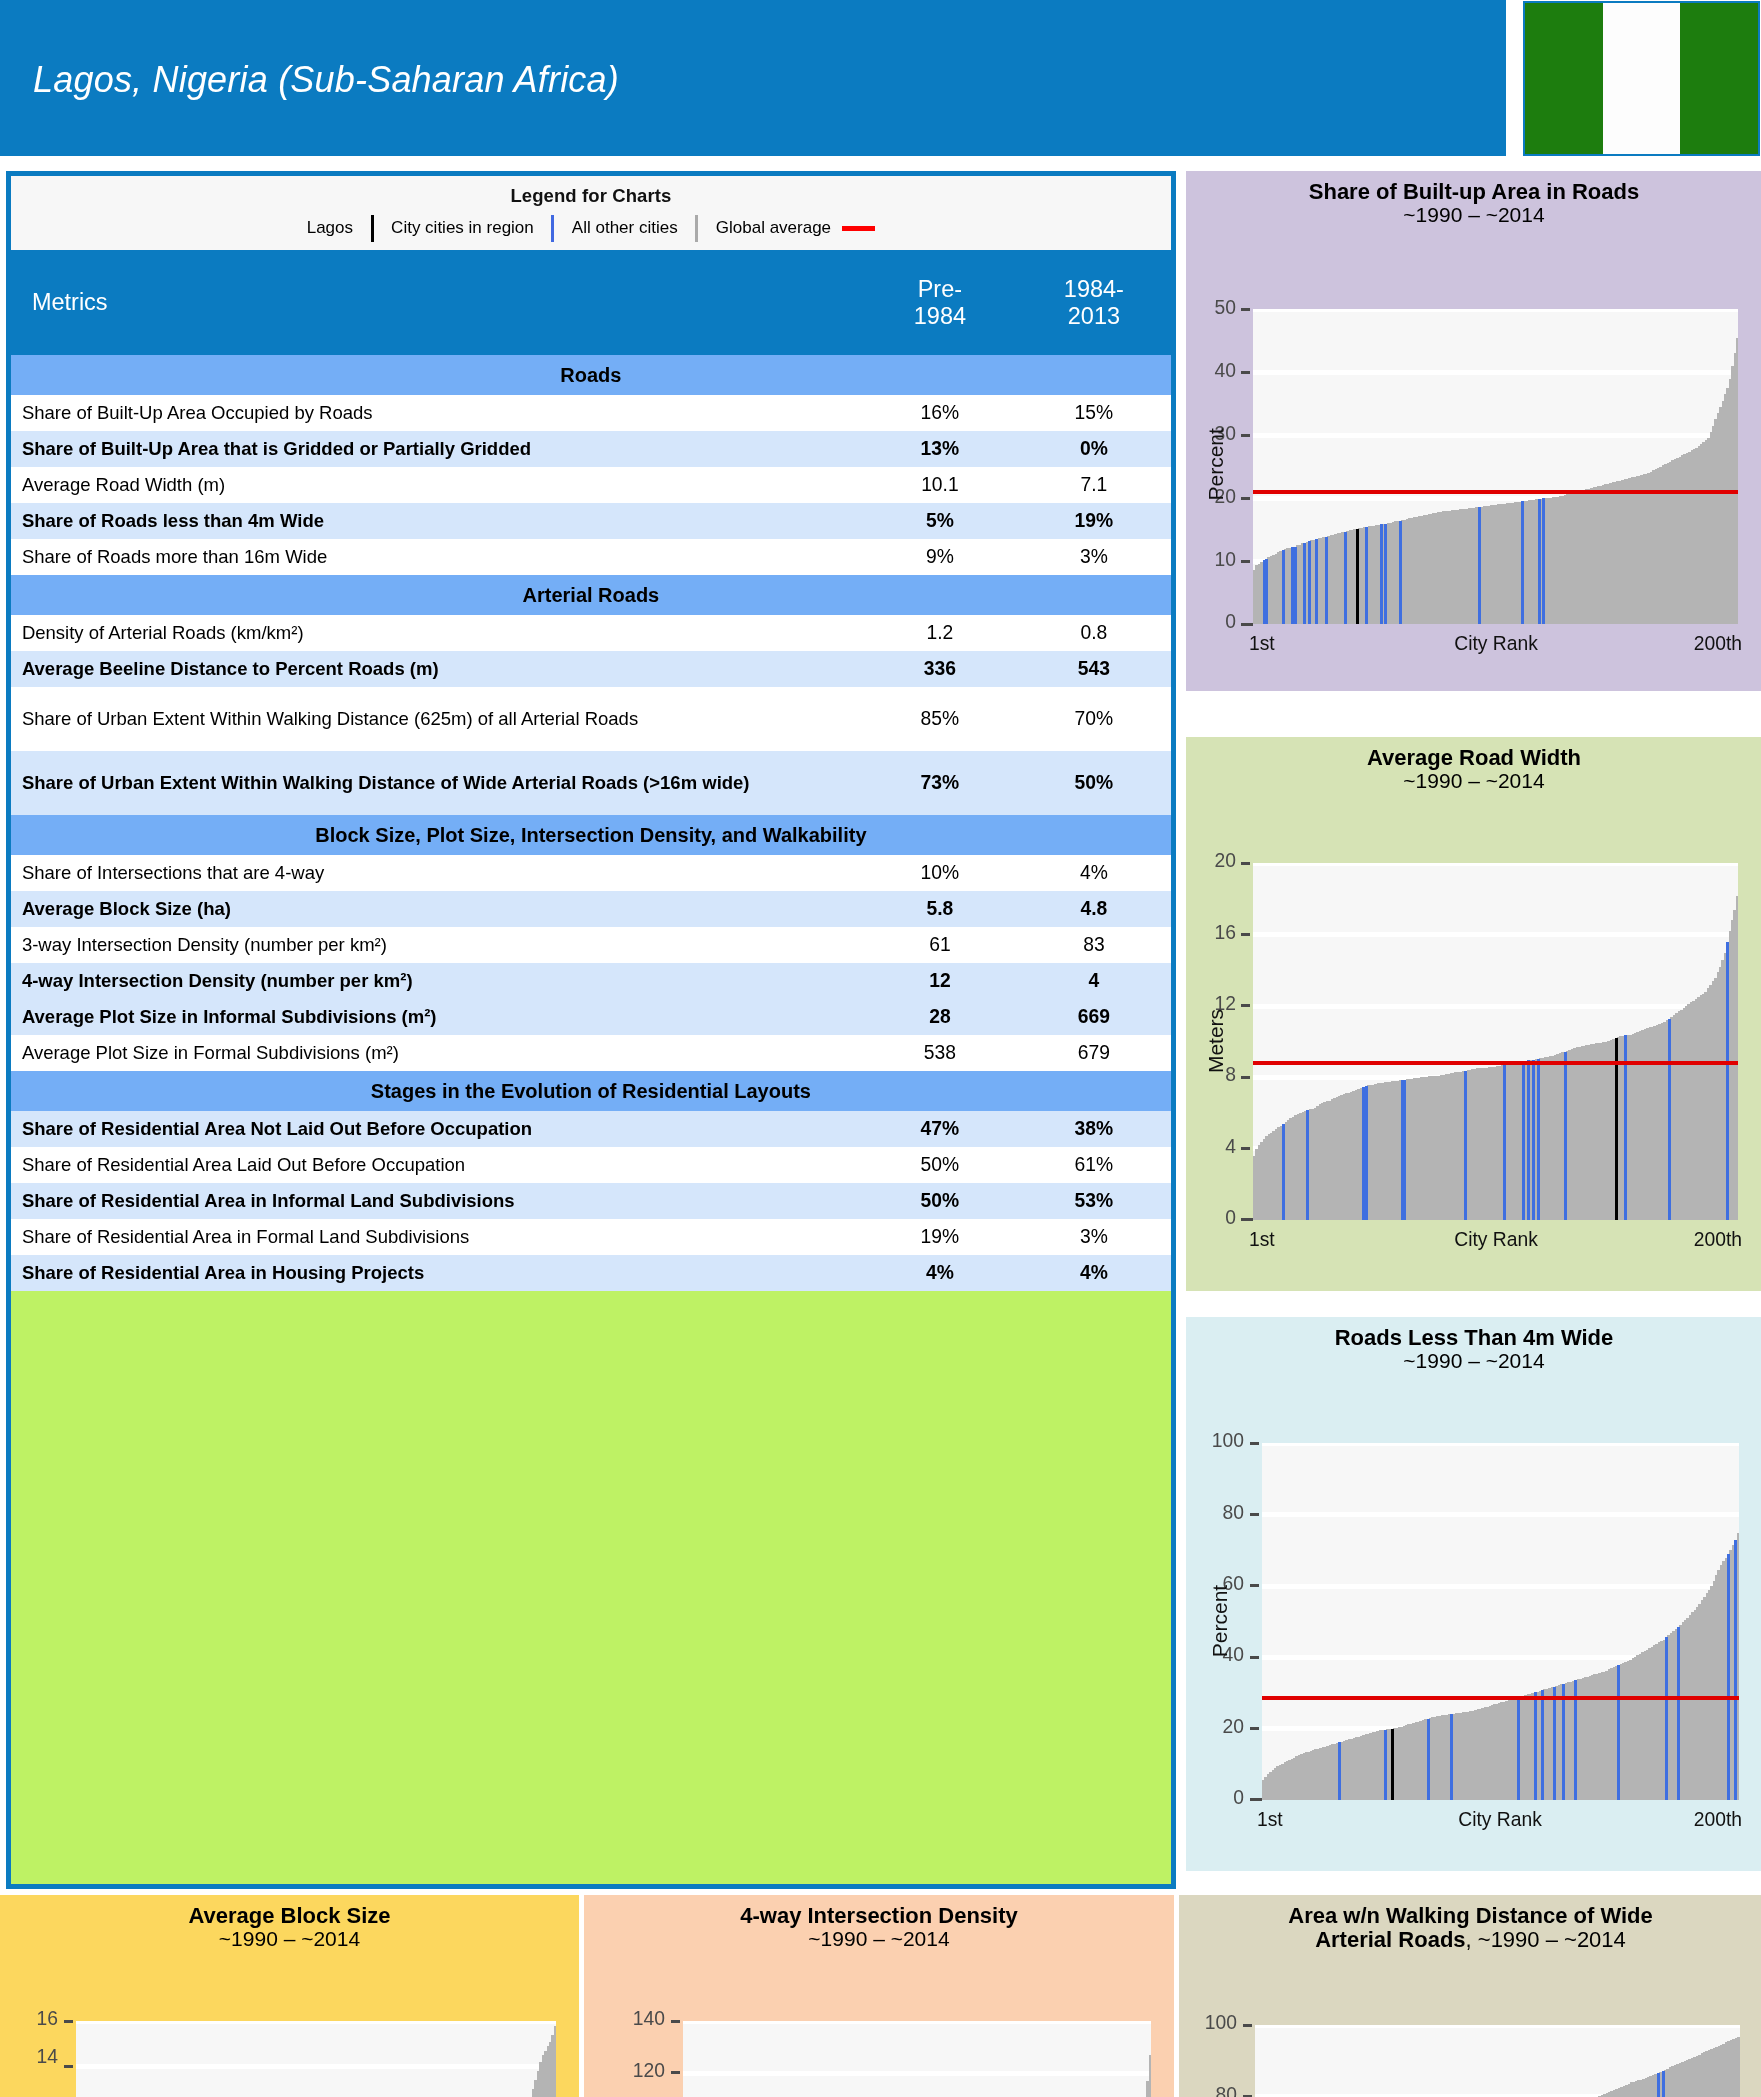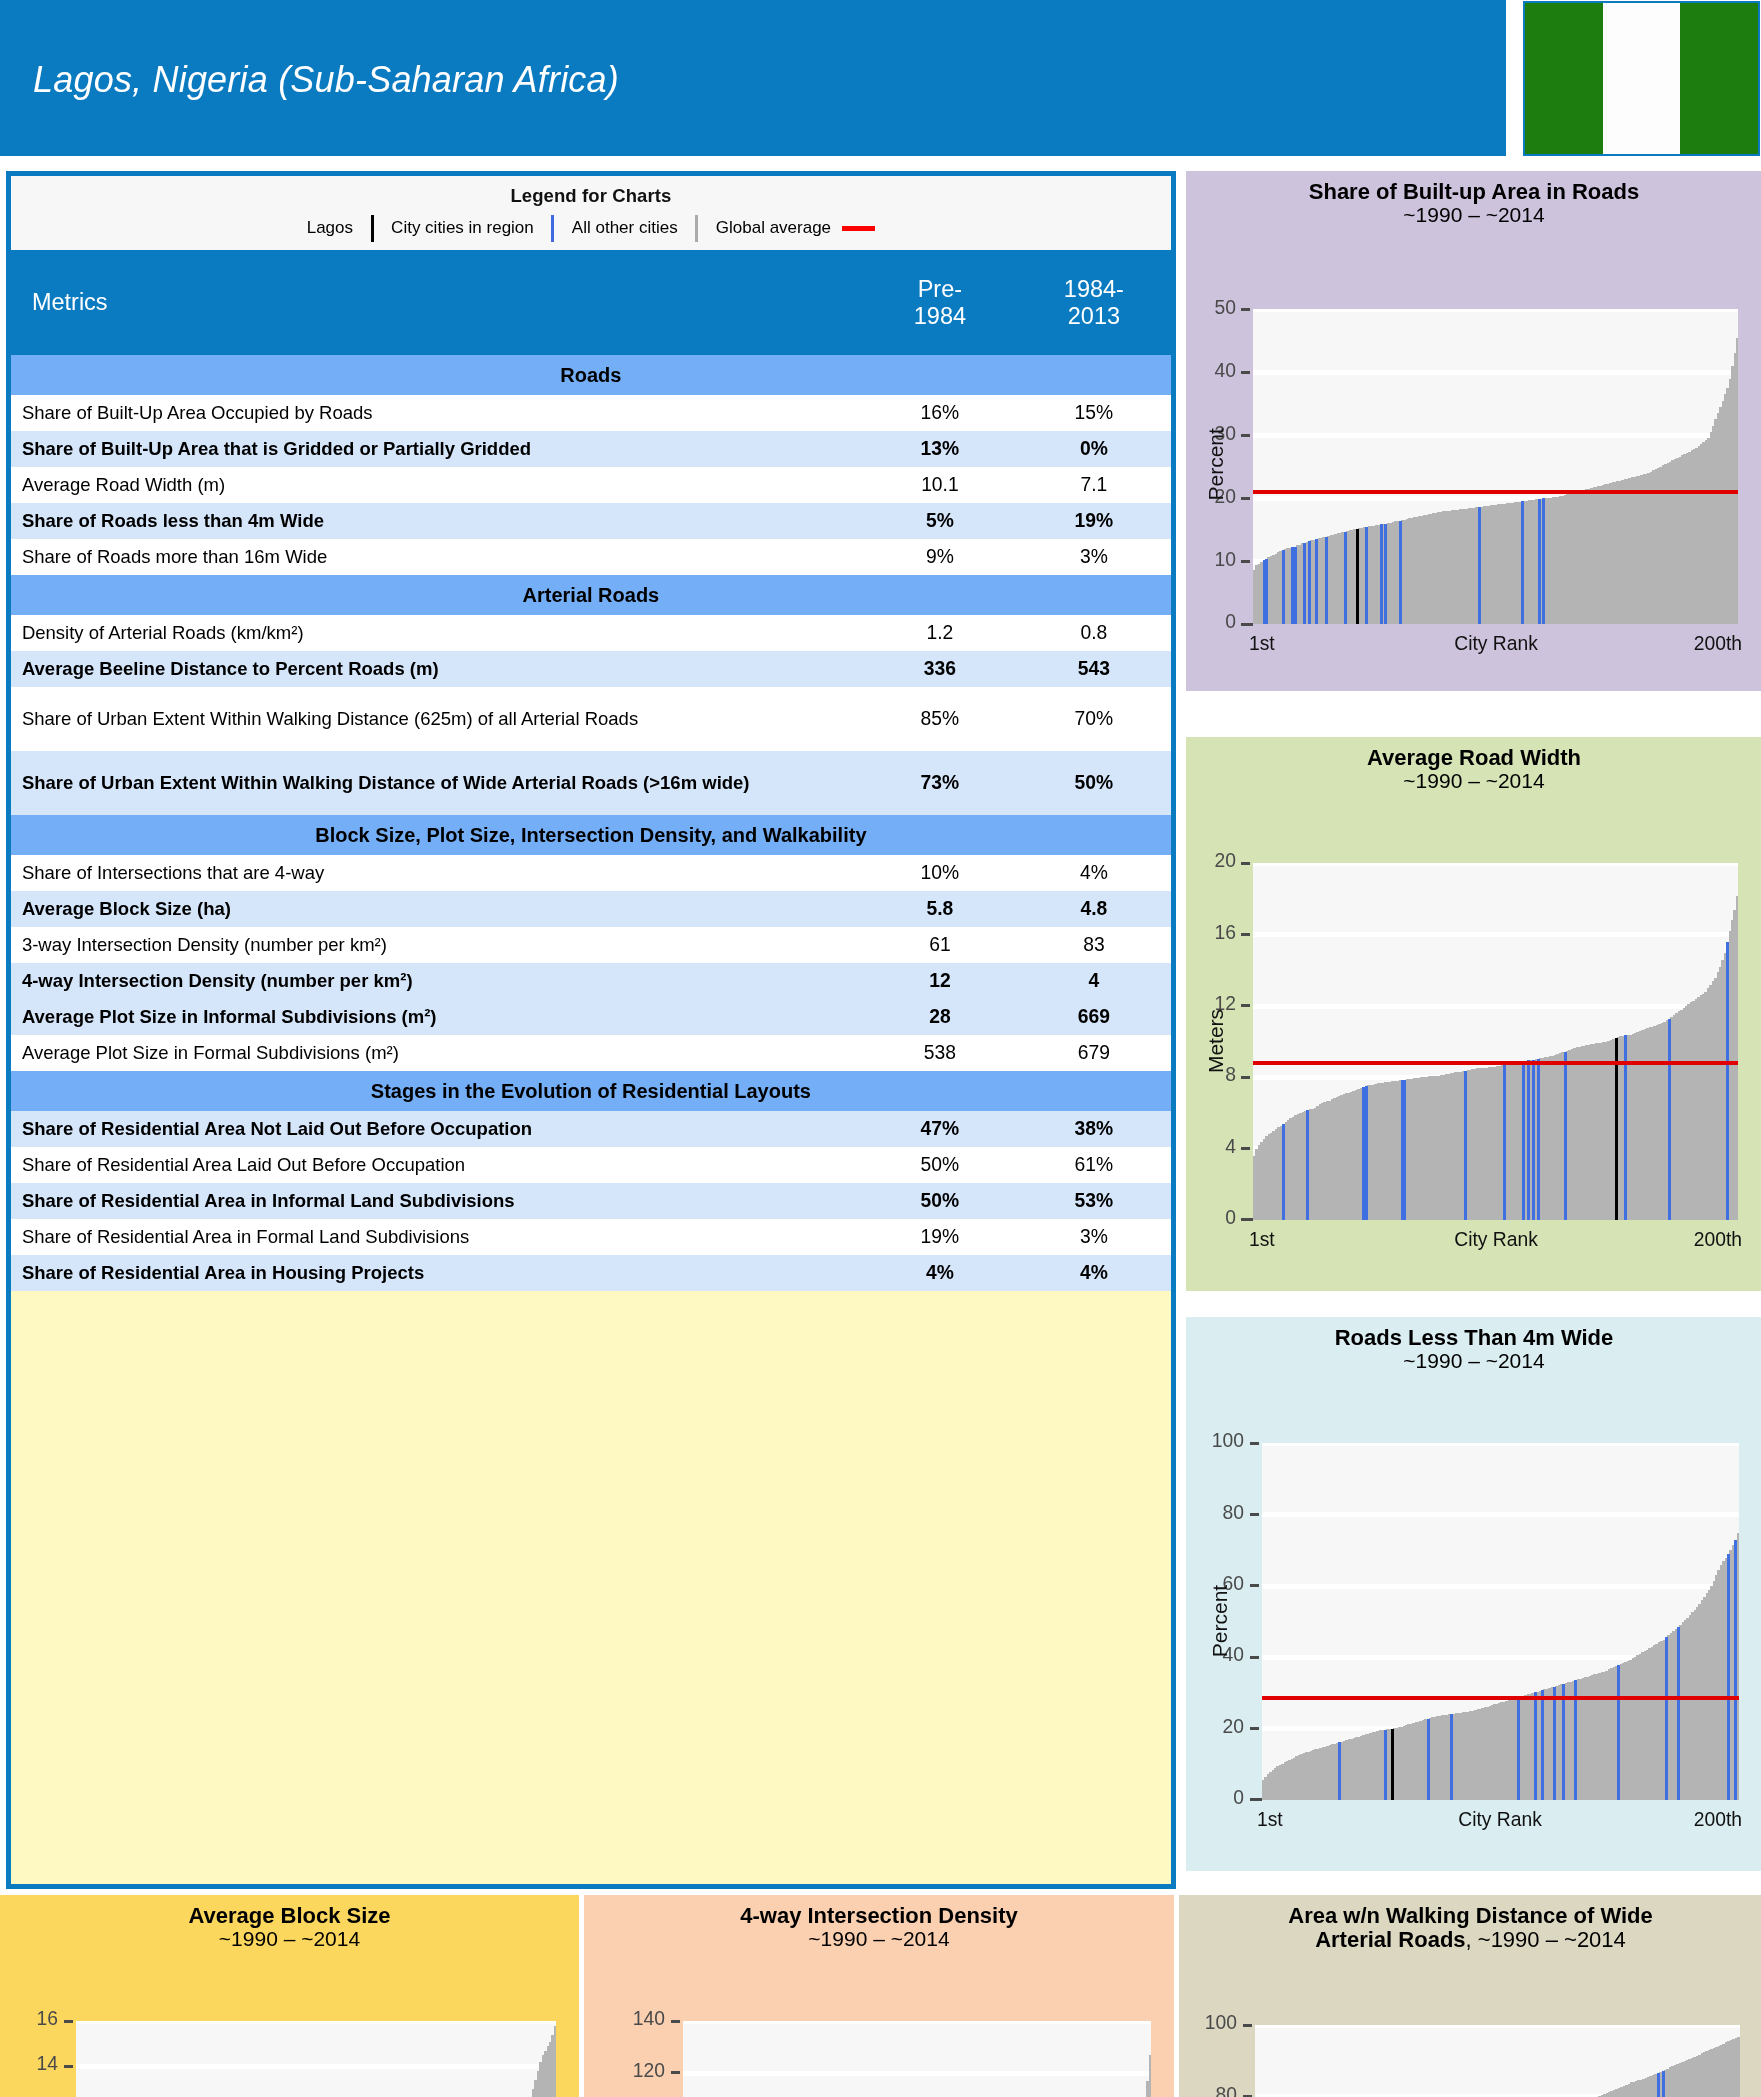--- a/index.html
+++ b/index.html
@@ -21,21 +21,21 @@
     position: absolute; left: 1523px; top: 0.8px; width: 237px; height: 155px;
     border: 2.1px solid #0b7bc1; background: #ffffff; display: flex;
   }
   .flag-band { height: 100%; }
   .flag-green { background: #1d7d0e; flex: 1 1 0; }
   .flag-white { background: #fdfdfd; flex: 1 1 0; }
 
   
   #left-panel {
     position: absolute; left: 5.9px; top: 171px; width: 1170px; height: 1718px;
-    border: 5px solid #0b7bc1; background: #fef9c3;
+    border: 5px solid #0b7bc1; background: #bef264;
   }
 
   
   #legend { background: #f7f7f7; height: 74px; width: 100%; position: relative; }
   #legend-title {
     text-align: center; font-size: 18.5px; font-weight: bold; color: #111;
     padding-top: 9.2px; letter-spacing: 0.1px;
   }
   #legend-row {
     display: flex; align-items: center; justify-content: center;
@@ -957,21 +957,21 @@
       <div class="bar" style="left: 458px; width: 2.6px; height: 303px;"></div>
       <div class="bar" style="left: 461px; width: 2.6px; height: 312px;"></div>
       <div class="bar" style="left: 463px; width: 2.6px; height: 321px;"></div>
       <div class="bar" style="left: 466px; width: 2.6px; height: 328px;"></div>
       <div class="bar" style="left: 468px; width: 2.6px; height: 332px;"></div>
       <div class="bar" style="left: 471px; width: 2.6px; height: 337px;"></div>
       <div class="bar" style="left: 473px; width: 2.6px; height: 341px;"></div>
       <div class="bar" style="left: 475px; width: 2.6px; height: 348px;"></div>
       <div class="bar" style="left: 478px; width: 2.6px; height: 357px;"></div>
     </div>
-    <div class="ytick" style="right: 521px; top: 158px;">14</div>
+    <div class="ytick" style="right: 521px; top: 151px;">14</div>
     <div class="ytickmark" style="left: 64px; top: 170px;"></div>
     <div class="ytick" style="right: 521px; top: 113px;">16</div>
     <div class="ytickmark" style="left: 64px; top: 125px;"></div>
   </div>
 <div class="chart-panel" id="panel-4" style="left: 584px; top: 1895px; width: 590px; height: 559px; background: rgb(251, 208, 176);">
     <div class="chart-title"><span>4-way Intersection Density</span><span class="chart-subtitle">~1990 – ~2014</span></div>
     <div class="plot-area" style="left: 99px; top: 126px; width: 468px; height: 362px;">
       <div class="gridline" style="top: 50px;"></div>
       <div class="gridline" style="top: -2.1px;"></div>
       <div class="bar" style="left: 463px; width: 2.5px; height: 302px;"></div>

